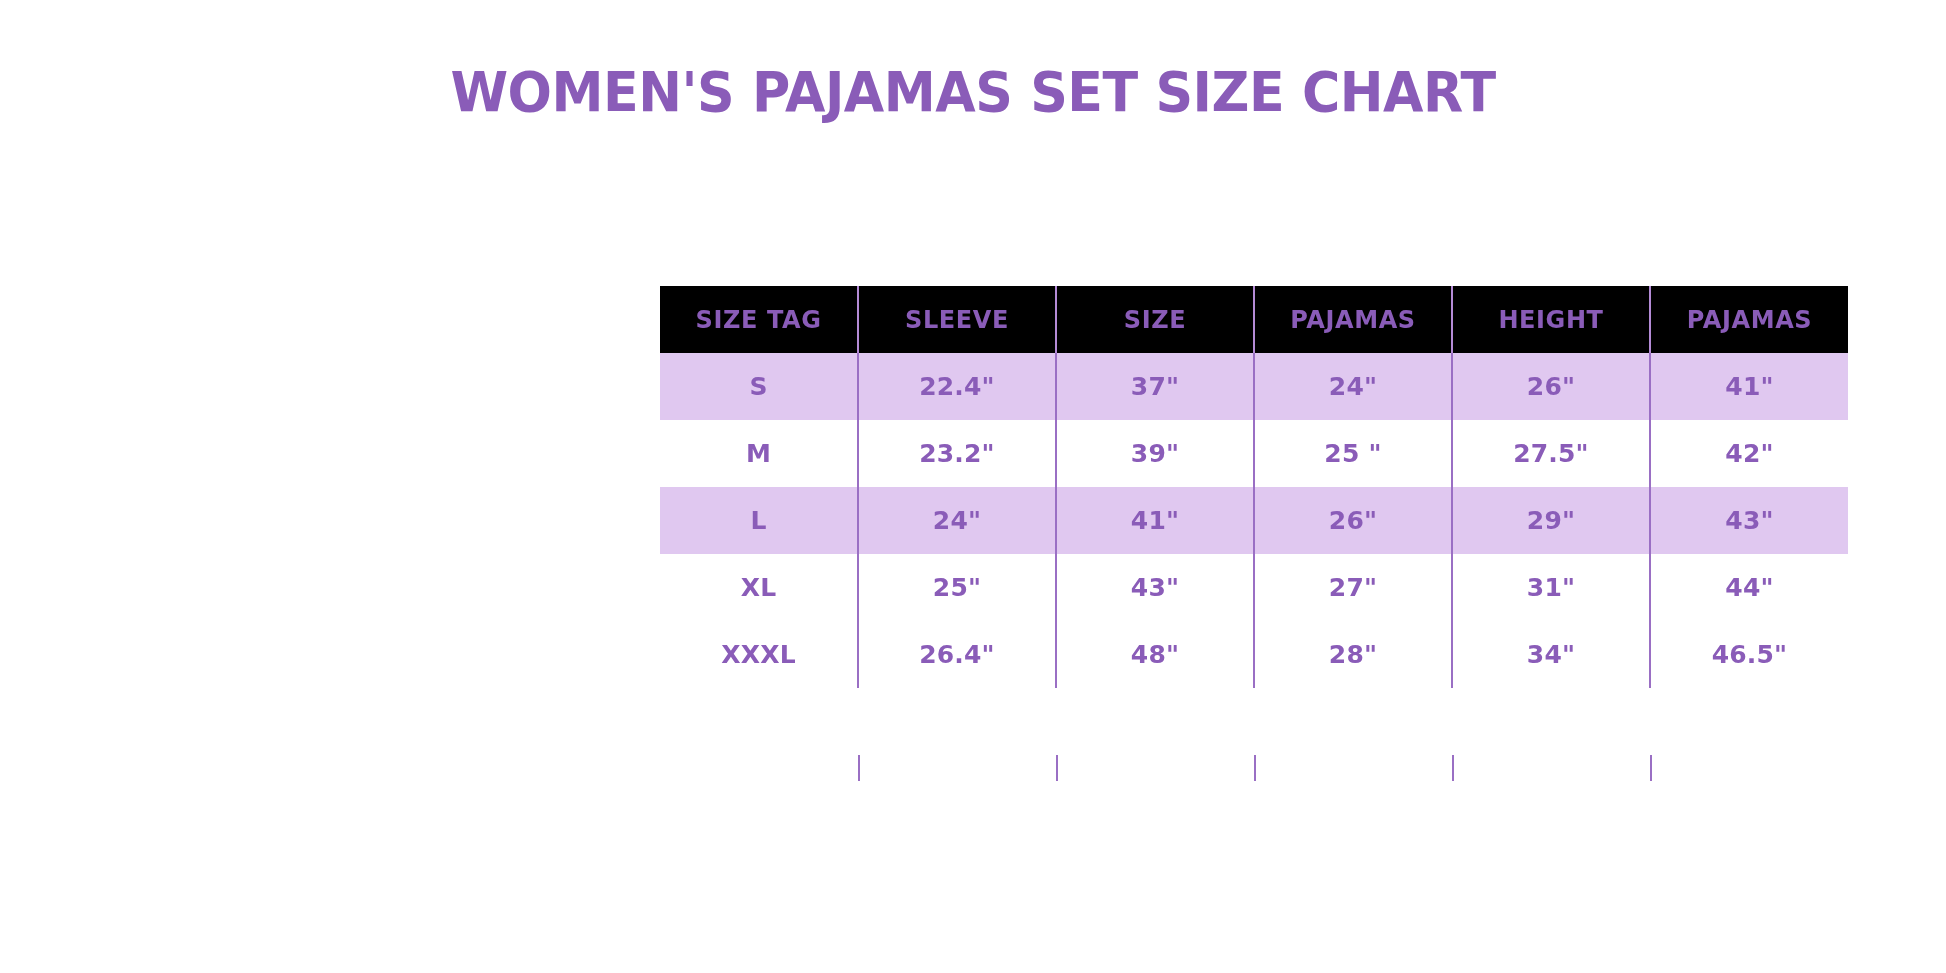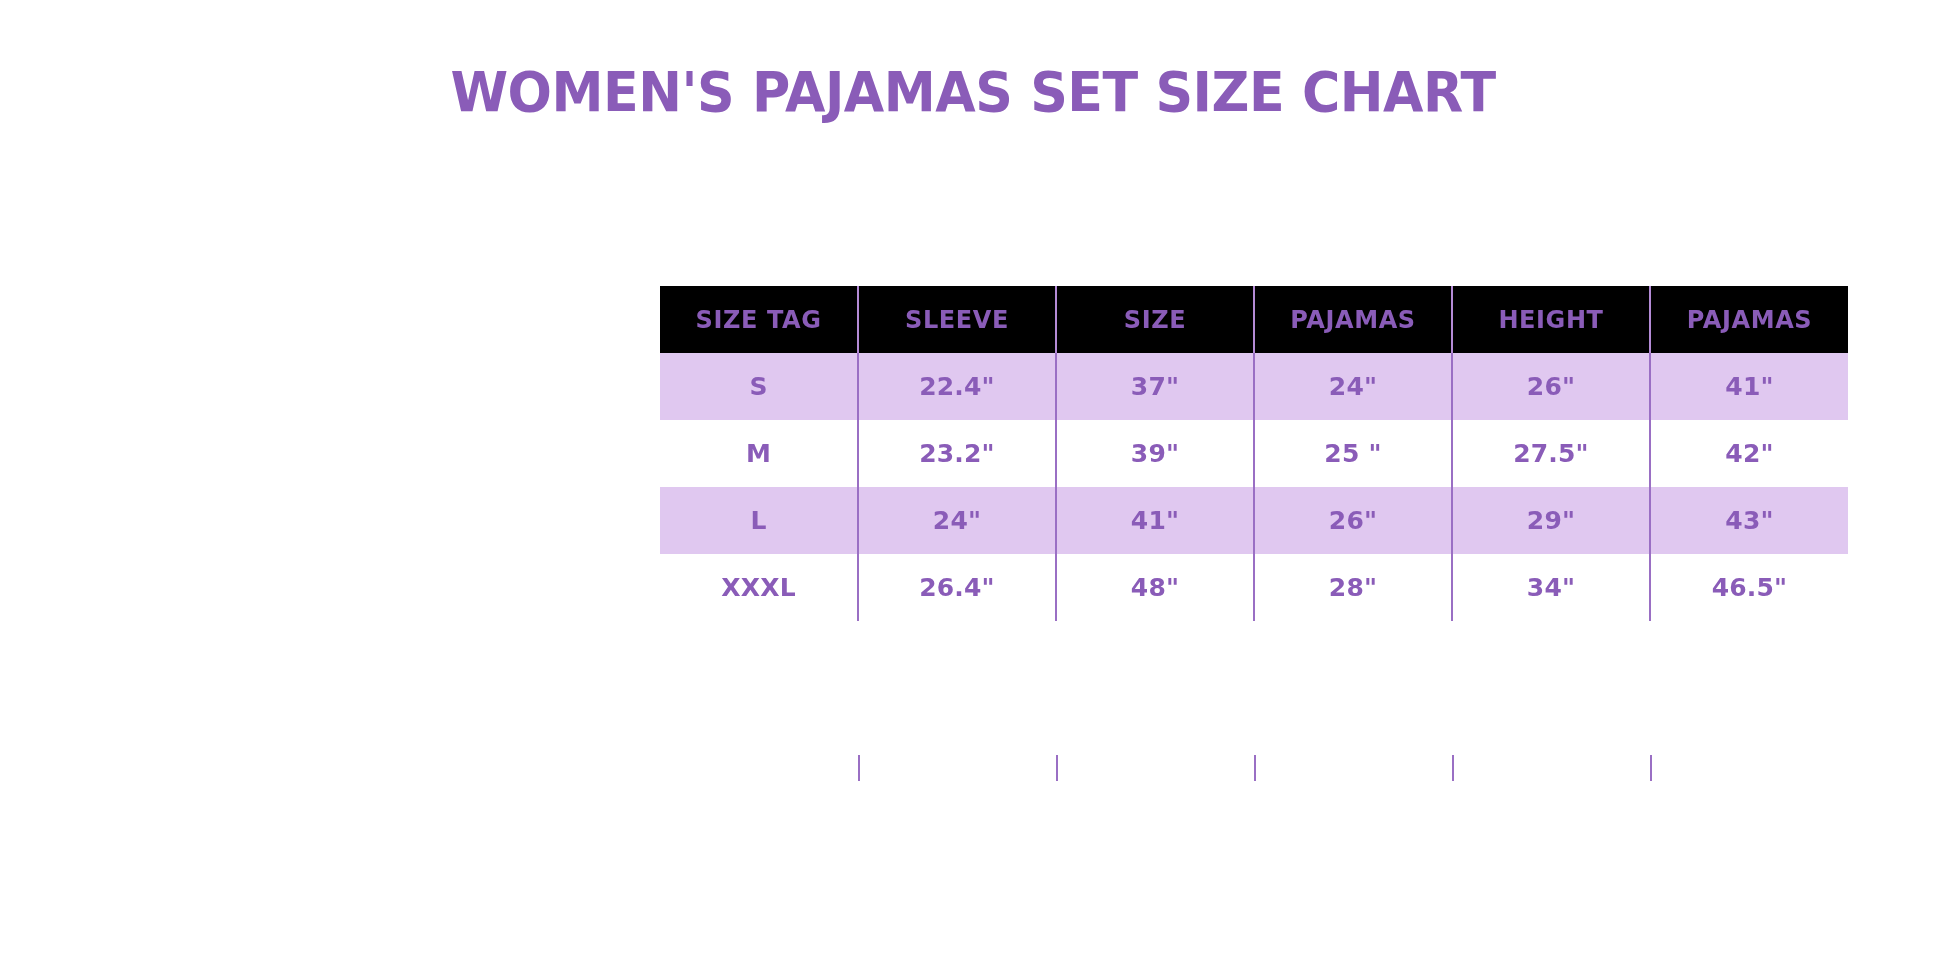--- a/index.html
+++ b/index.html
@@ -169,20 +169,28 @@
         </tr>
         <tr class="row-alt">
           <td>L</td>
           <td>24"</td>
           <td>41"</td>
           <td>26"</td>
           <td>29"</td>
           <td>43"</td>
         </tr>
         <tr class="row-plain">
+          <td>XL</td>
+          <td>25"</td>
+          <td>43"</td>
+          <td>27"</td>
+          <td>31"</td>
+          <td>44"</td>
+        </tr>
+        <tr class="row-plain">
           <td>XXXL</td>
           <td>26.4"</td>
           <td>48"</td>
           <td>28"</td>
           <td>34"</td>
           <td>46.5"</td>
         </tr>
       </tbody>
     </table>
   </div>

